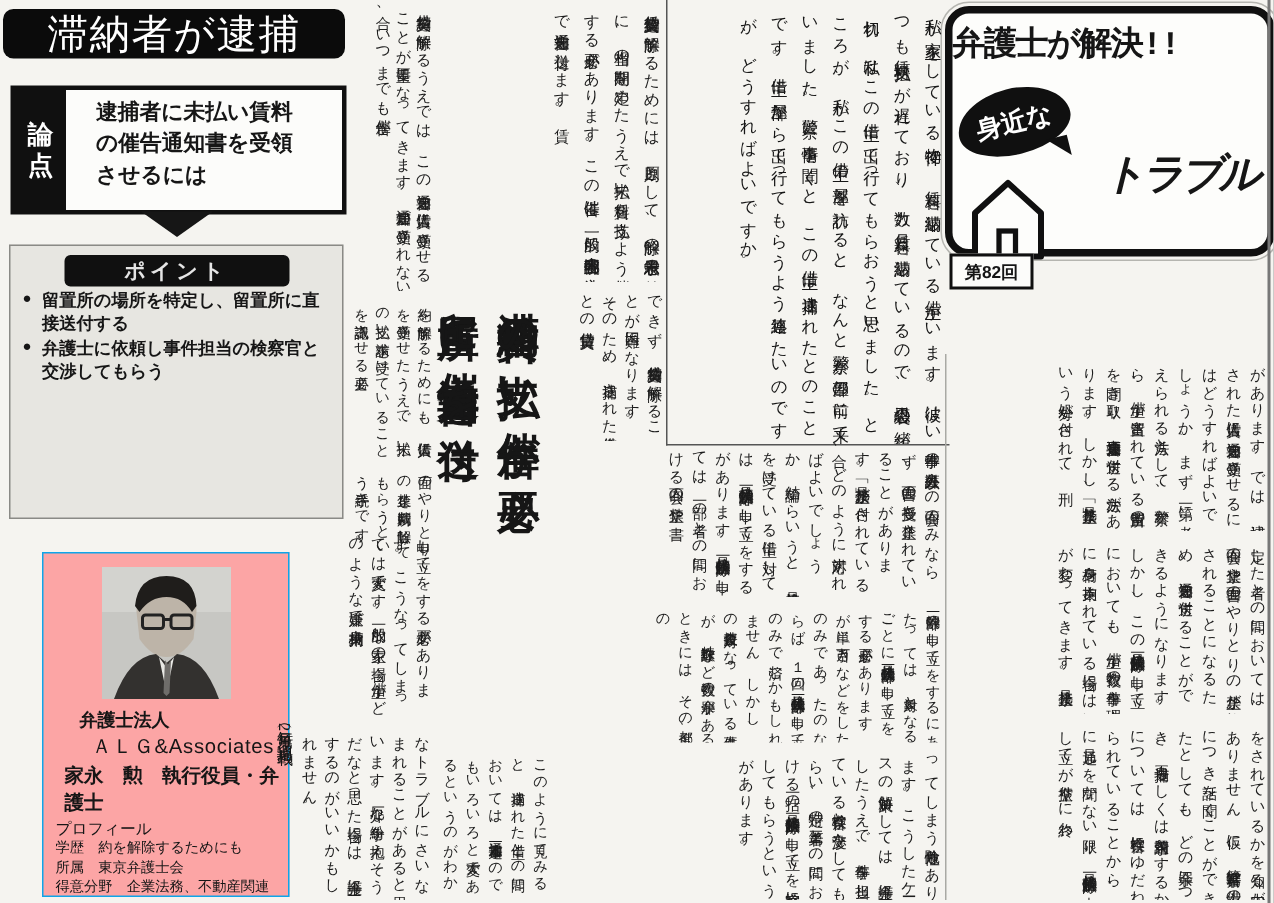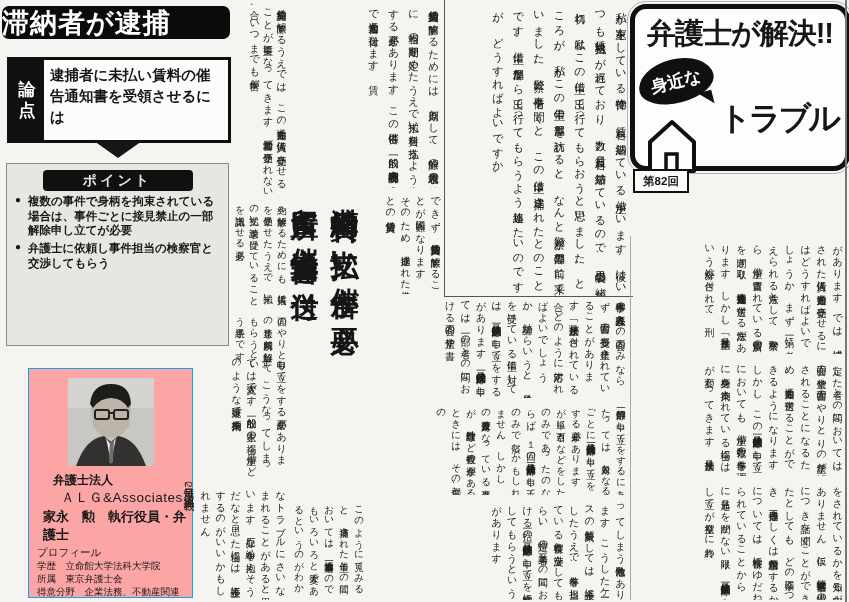--- a/index.html
+++ b/index.html
@@ -13,35 +13,35 @@
   .sans{font-family:"Liberation Sans","DejaVu Sans",sans-serif;}
   .abs{position:absolute;}
   .vtext{
     writing-mode:vertical-rl; text-orientation:mixed;
     overflow:hidden; white-space:normal;
   }
   
   .title-box{
     left:2px; top:6px; width:228px; height:33px;
     background:#0b0b0b; border-radius:7px;
-    display:flex; align-items:center; 
-    color:#fff; font-size:27px; font-weight:bold; letter-spacing:1px;
+    display:flex; align-items:center; justify-content:center;
+    color:#fff; font-size:27px; font-weight:normal; letter-spacing:1px;
   }
   .ronten-box{
     left:7px; top:57px; width:218px; height:80px;
     border:3px solid #101010; background:#fcfcfa; display:flex;
   }
   .ronten-label{
     width:34px; background:#101010; color:#fff;
     font-size:17px; font-weight:bold; line-height:1.25;
     display:flex; align-items:center; justify-content:center; text-align:center;font-family:Liberation Serif, serif;
   }
   .ronten-label span{width:1.1em; word-break:break-all;}
   .ronten-text{
-    flex:1; padding:5px 6px; font-size:14.5px; font-weight:bold; line-height:1.45;
+    flex:1; padding:5px 20px; font-size:14.5px; font-weight:bold; line-height:1.45;
   }
   .arrow-down{
     left:94px; top:141px; width:0; height:0;
     border-left:24px solid transparent; border-right:24px solid transparent;
     border-top:17px solid #161616;
   }
   .points-box{
     left:6px; top:163px; width:221px; height:181px;
     background:#e7e6e1; border:1px solid #8a8a86;
   }
@@ -67,25 +67,25 @@
   .prof-name{margin:1px 0 2px 14px; font-size:13px; font-weight:bold;}
   .prof-head{margin:0 0 0 8px; font-size:10.5px;}
   .prof-line{margin:0 6px 0 8px; font-size:9.5px; line-height:1.35;}
   
   .logo-box{
     left:630px; top:4px; width:210px; height:157px;
     border:5px solid #101010; border-radius:16px; background:#fdfdfb;
     outline:1px solid #b5b5b0; outline-offset:2px;
   }
   .logo-top{
-    position:absolute; left:0; right:0; top:5px; text-align:center;
-    font-size:29px; font-weight:bold; letter-spacing:-1px;
+    position:absolute; left:0; right:0; top:5px; text-align:left;
+    font-size:22px; font-weight:bold; letter-spacing:-1px;font-family:Liberation Mono, monospace;
   }
   .logo-main1{position:absolute; right:9px; top:41px; font-size:40px; font-weight:bold; letter-spacing:-2px;}
-  .logo-main2{position:absolute; right:7px; top:88px; font-size:32px; font-weight:bold; letter-spacing:-3px;}
+  .logo-main2{position:absolute; right:7px; top:88px; font-size:28px; font-weight:bold; letter-spacing:-3px;font-style:italic;}
   .bubble{
     position:absolute; left:3px; top:50px; width:76px; height:44px;
     background:#101010; border-radius:50% 50% 50% 50%/55% 55% 45% 45%;
     transform:rotate(-14deg);
     color:#fff; font-size:17px; font-weight:bold;
     display:flex; align-items:center; justify-content:center;
   }
   .bubble::after{
     content:""; position:absolute; right:6px; bottom:-9px; width:0; height:0;
     border-left:14px solid transparent; border-top:14px solid #101010;
@@ -146,21 +146,21 @@
       <span>論点</span>
     </div>
     <div class="ronten-text">逮捕者に未払い賃料の催告通知書を受領させるには</div>
   </div>
 
   <div class="abs arrow-down"></div>
 
   <div class="abs points-box sans">
     <div class="points-header">ポイント</div>
     <ul class="points-list">
-      <li>複数の事件で身柄を拘束されている場合は、事件ごとに接見禁止の一部解除申し立てが必要</li>
+      <li>留置所の場所を特定し、留置所に直接送付する</li>
       <li>弁護士に依頼し事件担当の検察官と交渉してもらう</li>
     </ul>
   </div>
 
   <div class="abs profile-box sans">
     <svg class="photo" width="86" height="88" viewBox="0 0 86 88">
       <rect x="0" y="0" width="86" height="88" fill="#c7c7c3"></rect>
       <rect x="0" y="0" width="86" height="30" fill="#d3d3cf"></rect>
       <path d="M23 30 q0-22 20-22 q20 0 20 22 l-2 18 q-8 12-18 12 q-10 0-18-12 z" fill="#bdb4a8"></path>
       <path d="M22 26 q2-20 21-20 q19 0 20 20 l-3 4 q-6-10-17-10 q-11 0-18 10 z" fill="#1f1d1b"></path>
@@ -168,21 +168,21 @@
       <rect x="46" y="32" width="14" height="9" rx="2" fill="none" stroke="#222" stroke-width="2"></rect>
       <line x1="41" y1="35" x2="46" y2="35" stroke="#222" stroke-width="2"></line>
       <path d="M8 88 q10-28 28-30 l7 6 l7-6 q18 2 28 30 z" fill="#33312f"></path>
       <path d="M38 60 l5 7 l5-7 l-5 24 z" fill="#e8e8e4"></path>
       <path d="M42 62 l2 3 l2-3 l-1 22 l-2 2 l-2-2 z" fill="#6f6d6a"></path>
     </svg>
     <p class="prof-firm1">弁護士法人</p>
     <p class="prof-firm2">ＡＬＧ&amp;Associates</p>
     <p class="prof-name">家永　勲　執行役員・弁護士</p>
     <p class="prof-head">プロフィール</p>
-    <p class="prof-line">学歴　立命館大学法科大学院</p>
+    <p class="prof-line">学歴　約を解除するためにも</p>
     <p class="prof-line">所属　東京弁護士会</p>
     <p class="prof-line">得意分野　企業法務、不動産関連法務、会社法関連案件、労働関連法務、Ｍ＆Ａ案件、各種契約書作成など</p>
   </div>
 
   <div class="abs logo-box sans">
     <div class="logo-top">弁護士が解決!!</div>
     <div class="bubble">
       <span>身近な</span>
     </div>
     <div class="logo-main2">トラブル</div>

